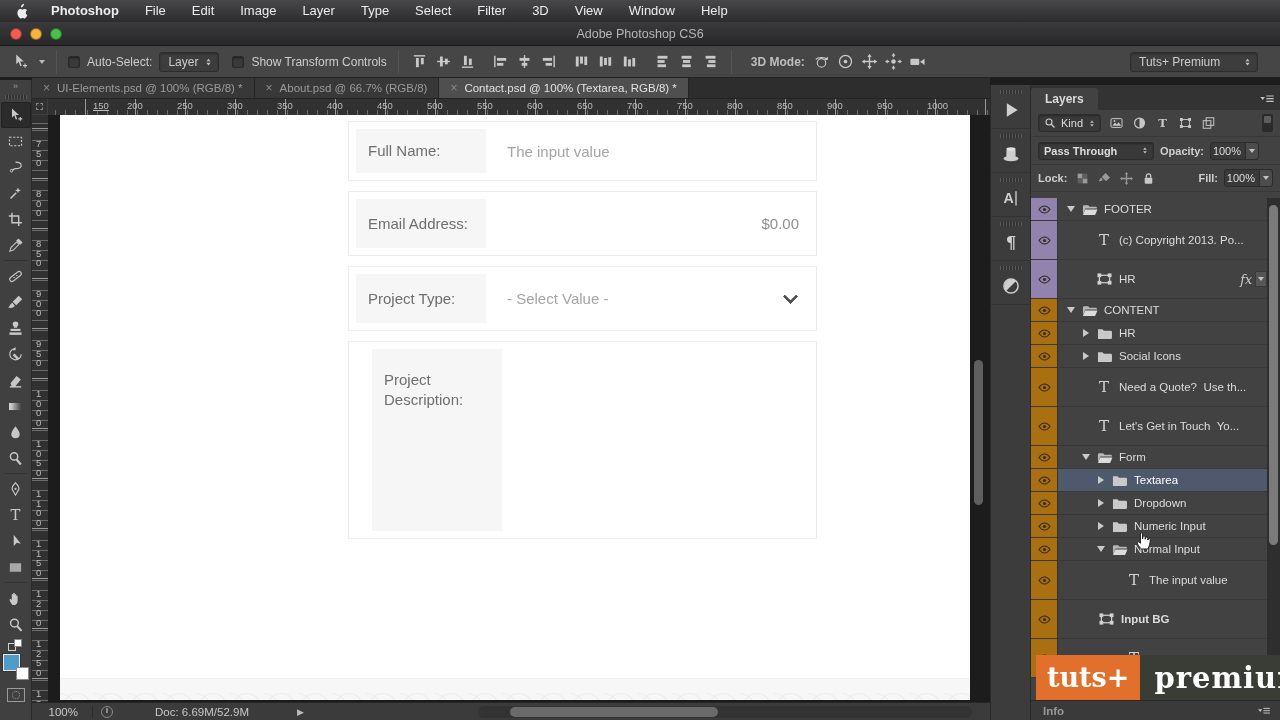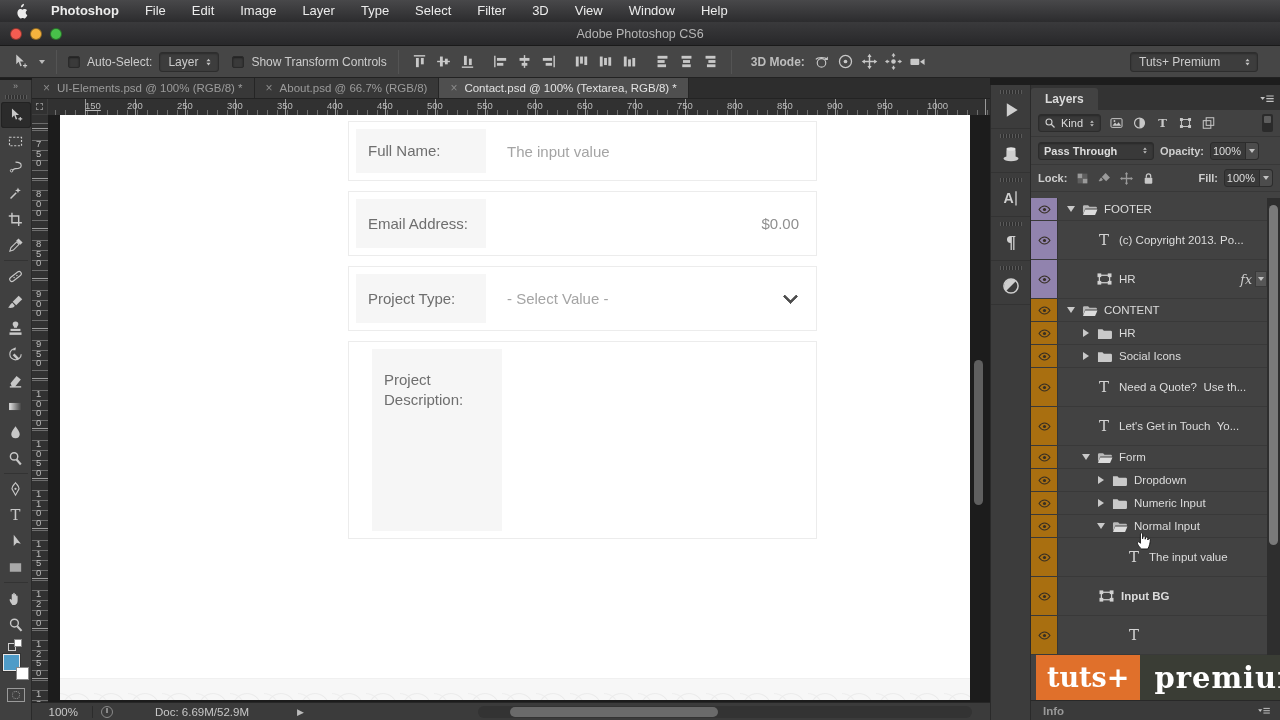--- a/index.html
+++ b/index.html
@@ -536,21 +536,21 @@
       <div class="qmask">
           <i></i>
         </div>
     </div>
   </div>
 
   <div id="ruler-corner">
       <i></i>
     </div>
   <div id="hruler">
-      <span class="hlabel" style="left: 37px; text-decoration: underline;">150</span>
+      <span class="hlabel" style="left: 45px; text-decoration: underline;">150</span>
       <span class="hlabel" style="left: 79px;">200</span>
       <span class="hlabel" style="left: 129px;">250</span>
       <span class="hlabel" style="left: 179px;">300</span>
       <span class="hlabel" style="left: 229px;">350</span>
       <span class="hlabel" style="left: 279px;">400</span>
       <span class="hlabel" style="left: 329px;">450</span>
       <span class="hlabel" style="left: 379px;">500</span>
       <span class="hlabel" style="left: 429px;">550</span>
       <span class="hlabel" style="left: 479px;">600</span>
       <span class="hlabel" style="left: 529px;">650</span>
@@ -996,20 +996,41 @@
             </span>
             <span class="licon">
               <svg viewBox="0 0 18 15" xmlns="http://www.w3.org/2000/svg">
                 <path d="M2 4.8A1.3 1.3 0 013.3 3.5h4.2L9 5h6.7A1.3 1.3 0 0117 6.3V7H4.5L2 13z" fill="#b9b9b9"></path>
                 <path d="M4.3 8h13.2L15 14H2z" fill="#dcdcdc"></path>
               </svg>
             </span>
             <span class="lname">Form</span>
           </span>
         </div>
+        <div class="layer-row selected" style="height: 23px;">
+          <span class="eye-cell orange">
+            <span class="eye">
+              <svg viewBox="0 0 20 16" xmlns="http://www.w3.org/2000/svg">
+                <path d="M2 8s3.4-5 8-5 8 5 8 5-3.4 5-8 5-8-5-8-5z" fill="none" stroke="#352e24" stroke-width="1.5"></path>
+                <circle cx="10" cy="8" r="2.3" fill="#352e24"></circle>
+              </svg>
+            </span>
+          </span>
+          <span class="row-main" style="padding-left: 36px;">
+            <span class="caret closed">
+              <i></i>
+            </span>
+            <span class="licon">
+              <svg viewBox="0 0 18 15" xmlns="http://www.w3.org/2000/svg">
+                <path d="M2 3.5h4.8L8.3 5h7.4a1.3 1.3 0 011.3 1.3v6.4A1.3 1.3 0 0115.7 14H2z" fill="#c9c9c9"></path>
+              </svg>
+            </span>
+            <span class="lname">Textarea</span>
+          </span>
+        </div>
         <div class="layer-row" style="height: 23px;">
           <span class="eye-cell orange">
             <span class="eye">
               <svg viewBox="0 0 20 16" xmlns="http://www.w3.org/2000/svg">
                 <path d="M2 8s3.4-5 8-5 8 5 8 5-3.4 5-8 5-8-5-8-5z" fill="none" stroke="#352e24" stroke-width="1.5"></path>
                 <circle cx="10" cy="8" r="2.3" fill="#352e24"></circle>
               </svg>
             </span>
           </span>
           <span class="row-main" style="padding-left: 36px;">

